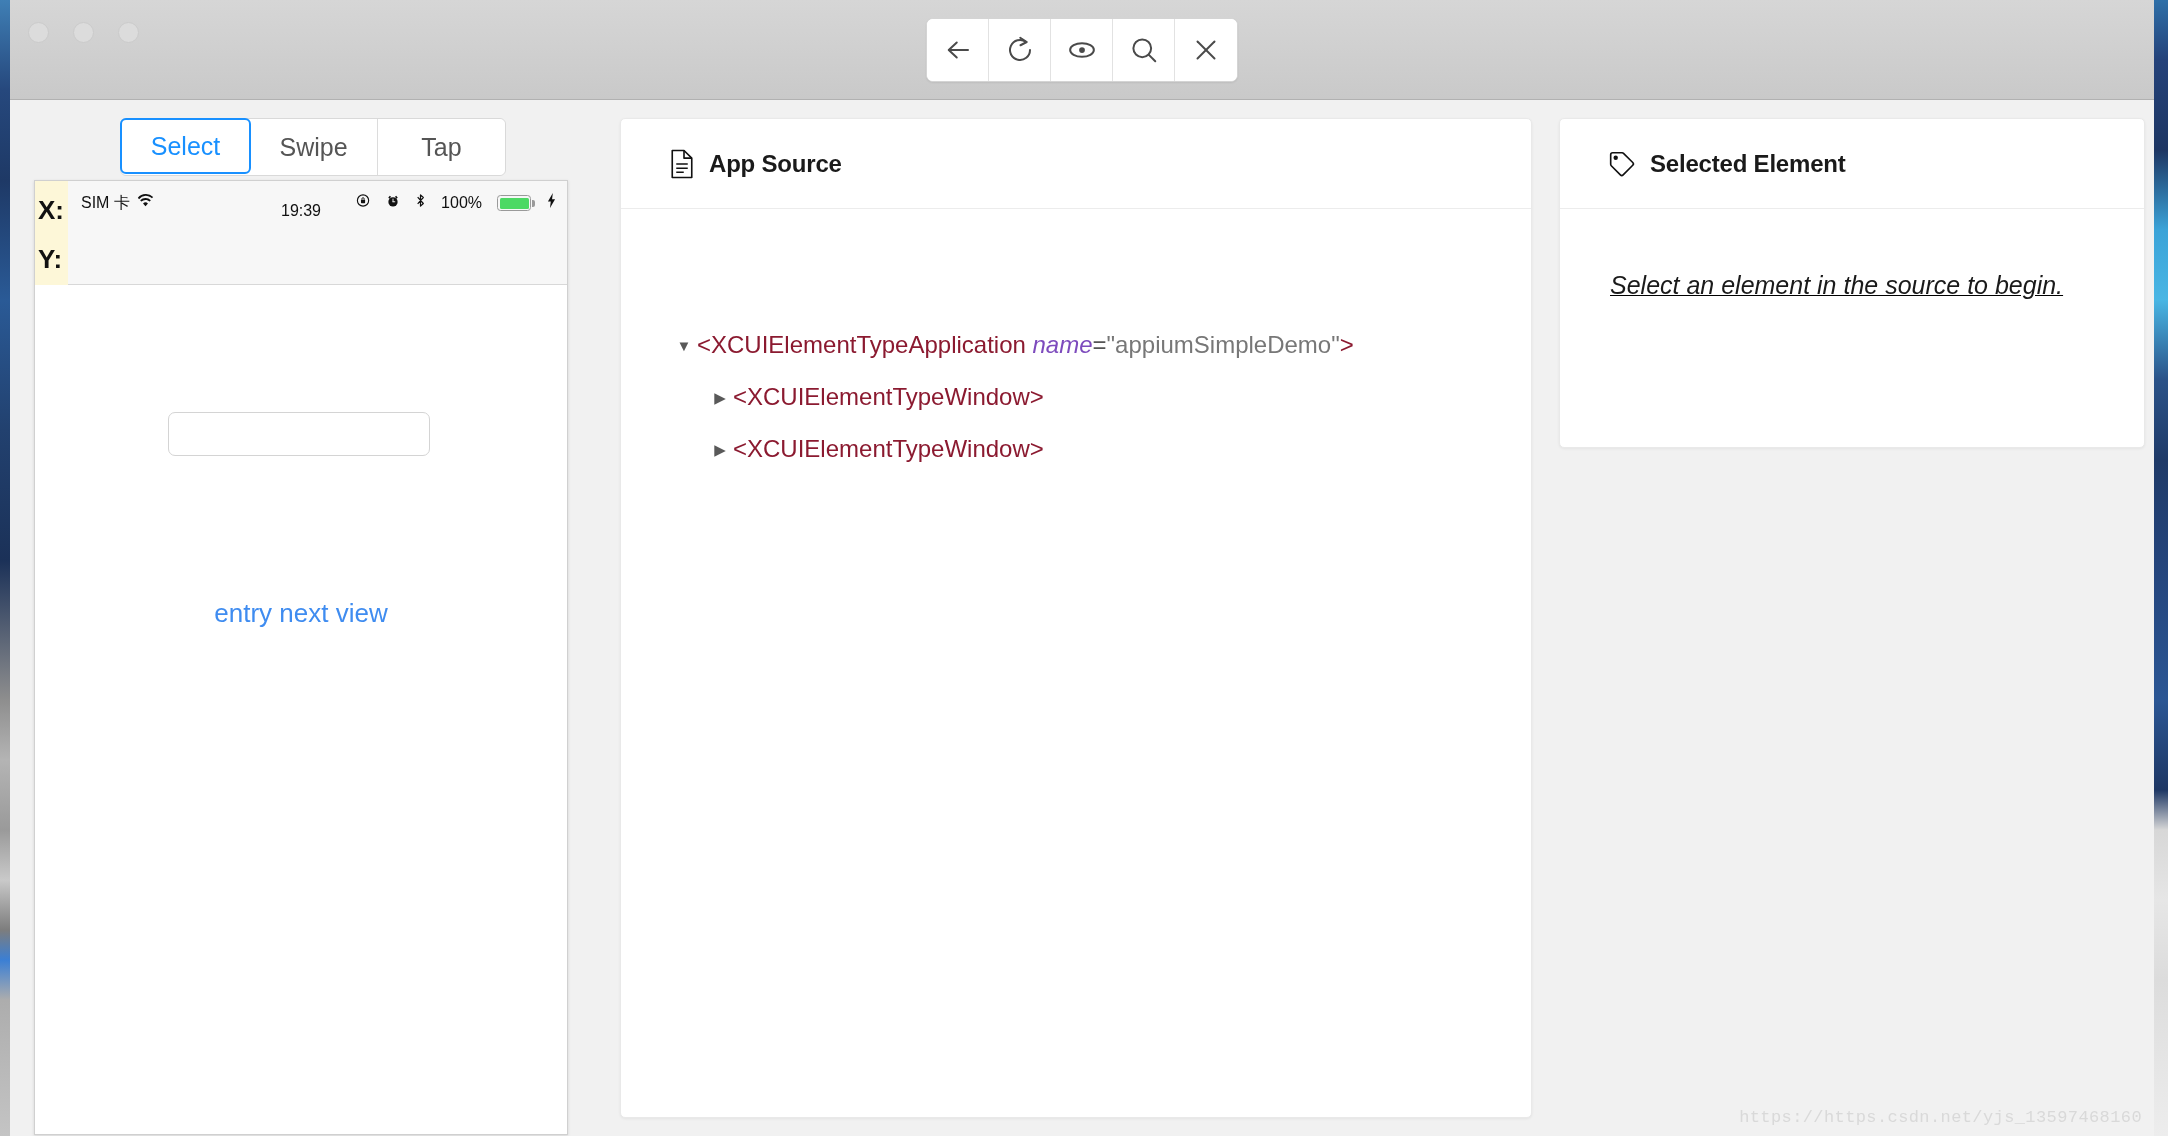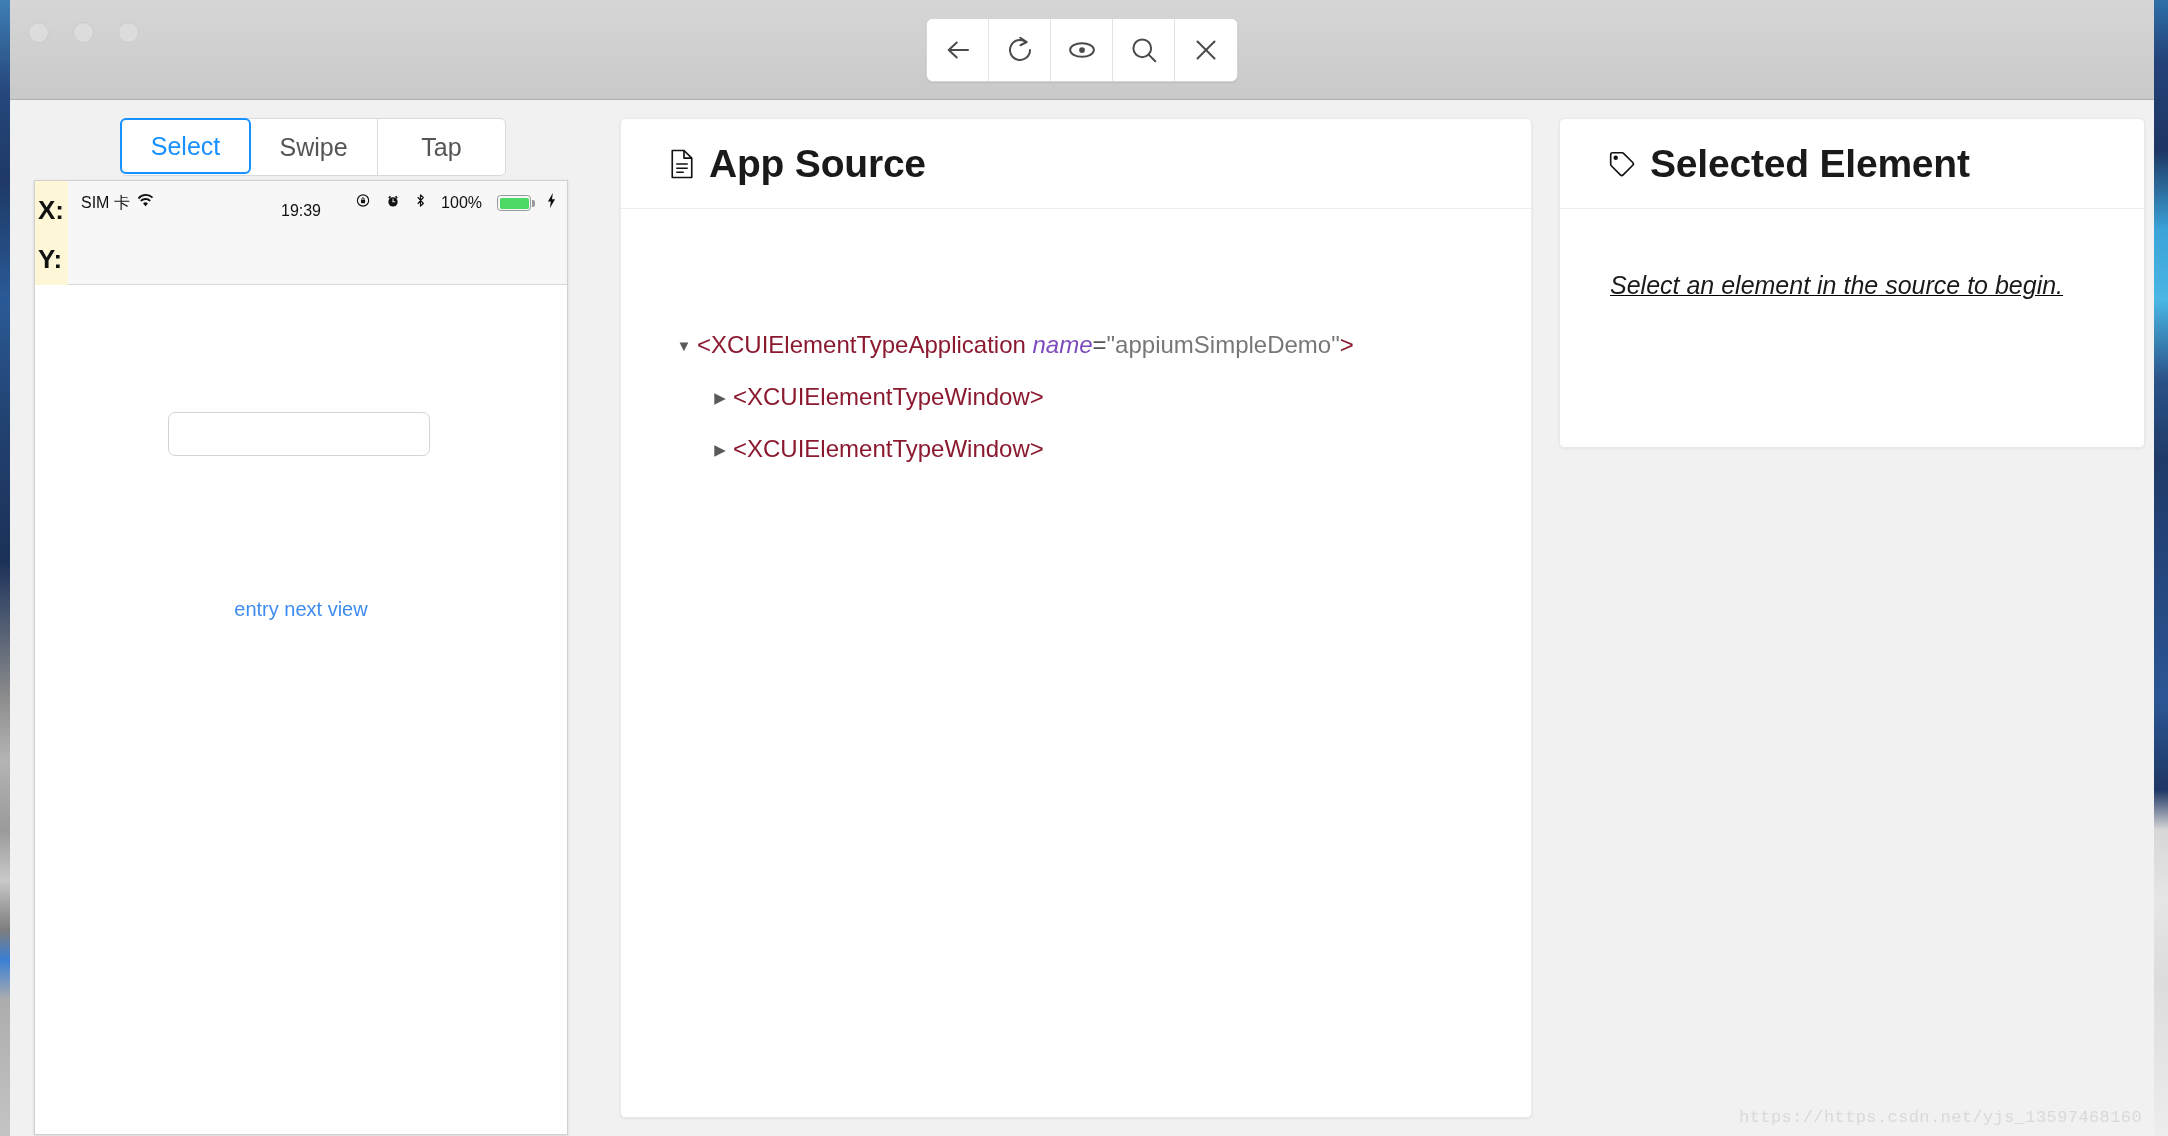--- a/index.html
+++ b/index.html
@@ -233,21 +233,21 @@
     width: 262px; height: 44px;
     border: 1px solid #d4d4d4;
     border-radius: 7px;
     background: #fff;
   }
   #entry-next-view {
     position: absolute;
     left: 0; right: 0;
     top: 313px;
     text-align: center;
-    font-size: 20px;
+    font-size: 26px;
     color: #3f8cf0;
     cursor: pointer;
   }
 
   
   #app-source-panel {
     position: absolute;
     left: 610px; top: 18px;
     width: 912px;
     height: 1000px;
@@ -270,21 +270,21 @@
   }
   .panel-head {
     height: 90px;
     display: flex;
     align-items: center;
     gap: 14px;
     padding-left: 48px;
     border-bottom: 1px solid #ececec;
   }
   .panel-head .p-title {
-    font-size: 39px;
+    font-size: 24px;
     font-weight: 600;
     color: #1a1a1a;
     letter-spacing: -.2px;
   }
   .panel-icon { display: flex; align-items: center; }
 
   
   #xml-tree {
     padding: 110px 0 0 0;
     font-size: 24px;

